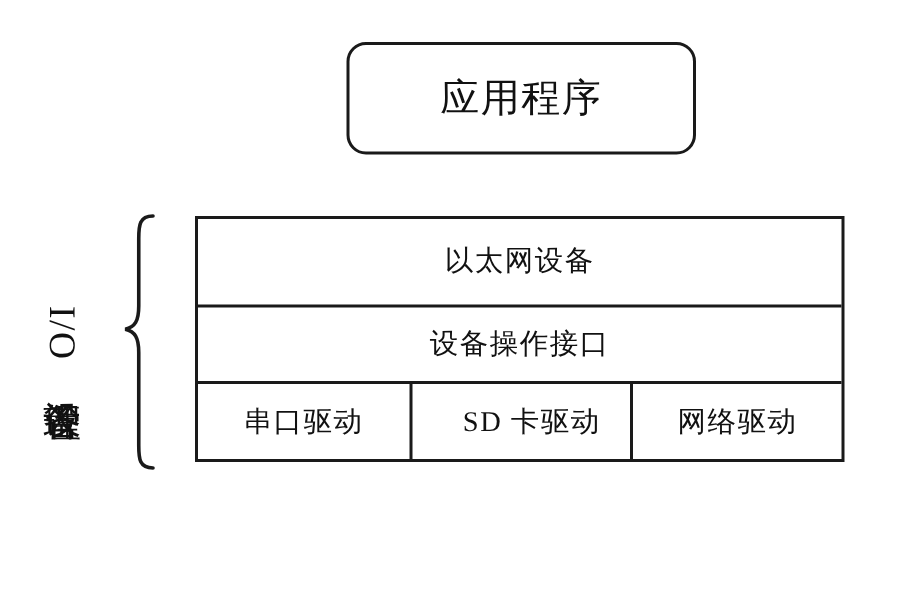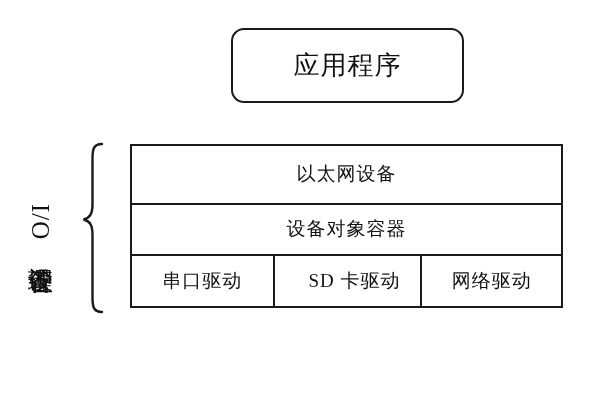--- a/index.html
+++ b/index.html
@@ -101,21 +101,21 @@
 
   <svg class="brace" viewBox="0 0 26 172" preserveAspectRatio="none" aria-hidden="true">
     <path d="M22 2 C13 2 12.5 8 12.5 17 L12.5 62 C12.5 72 10 76 3.5 77.5 C10 79 12.5 83 12.5 93 L12.5 155 C12.5 164 13 170 22 170" fill="none" stroke="#1a1a1a" stroke-width="2.4" stroke-linecap="round"></path>
   </svg>
 
   <div class="stack">
     <div class="row row-1">
       <span>以太网设备</span>
     </div>
     <div class="row row-2">
-      <span>设备对象容器</span>
+      <span>设备操作接口</span>
     </div>
     <div class="row row-3">
       <div class="cell cell-1">
         <span>串口驱动</span>
       </div>
       <div class="cell cell-2">
         <span>SD 卡驱动</span>
       </div>
       <div class="cell cell-3">
         <span>网络驱动</span>

